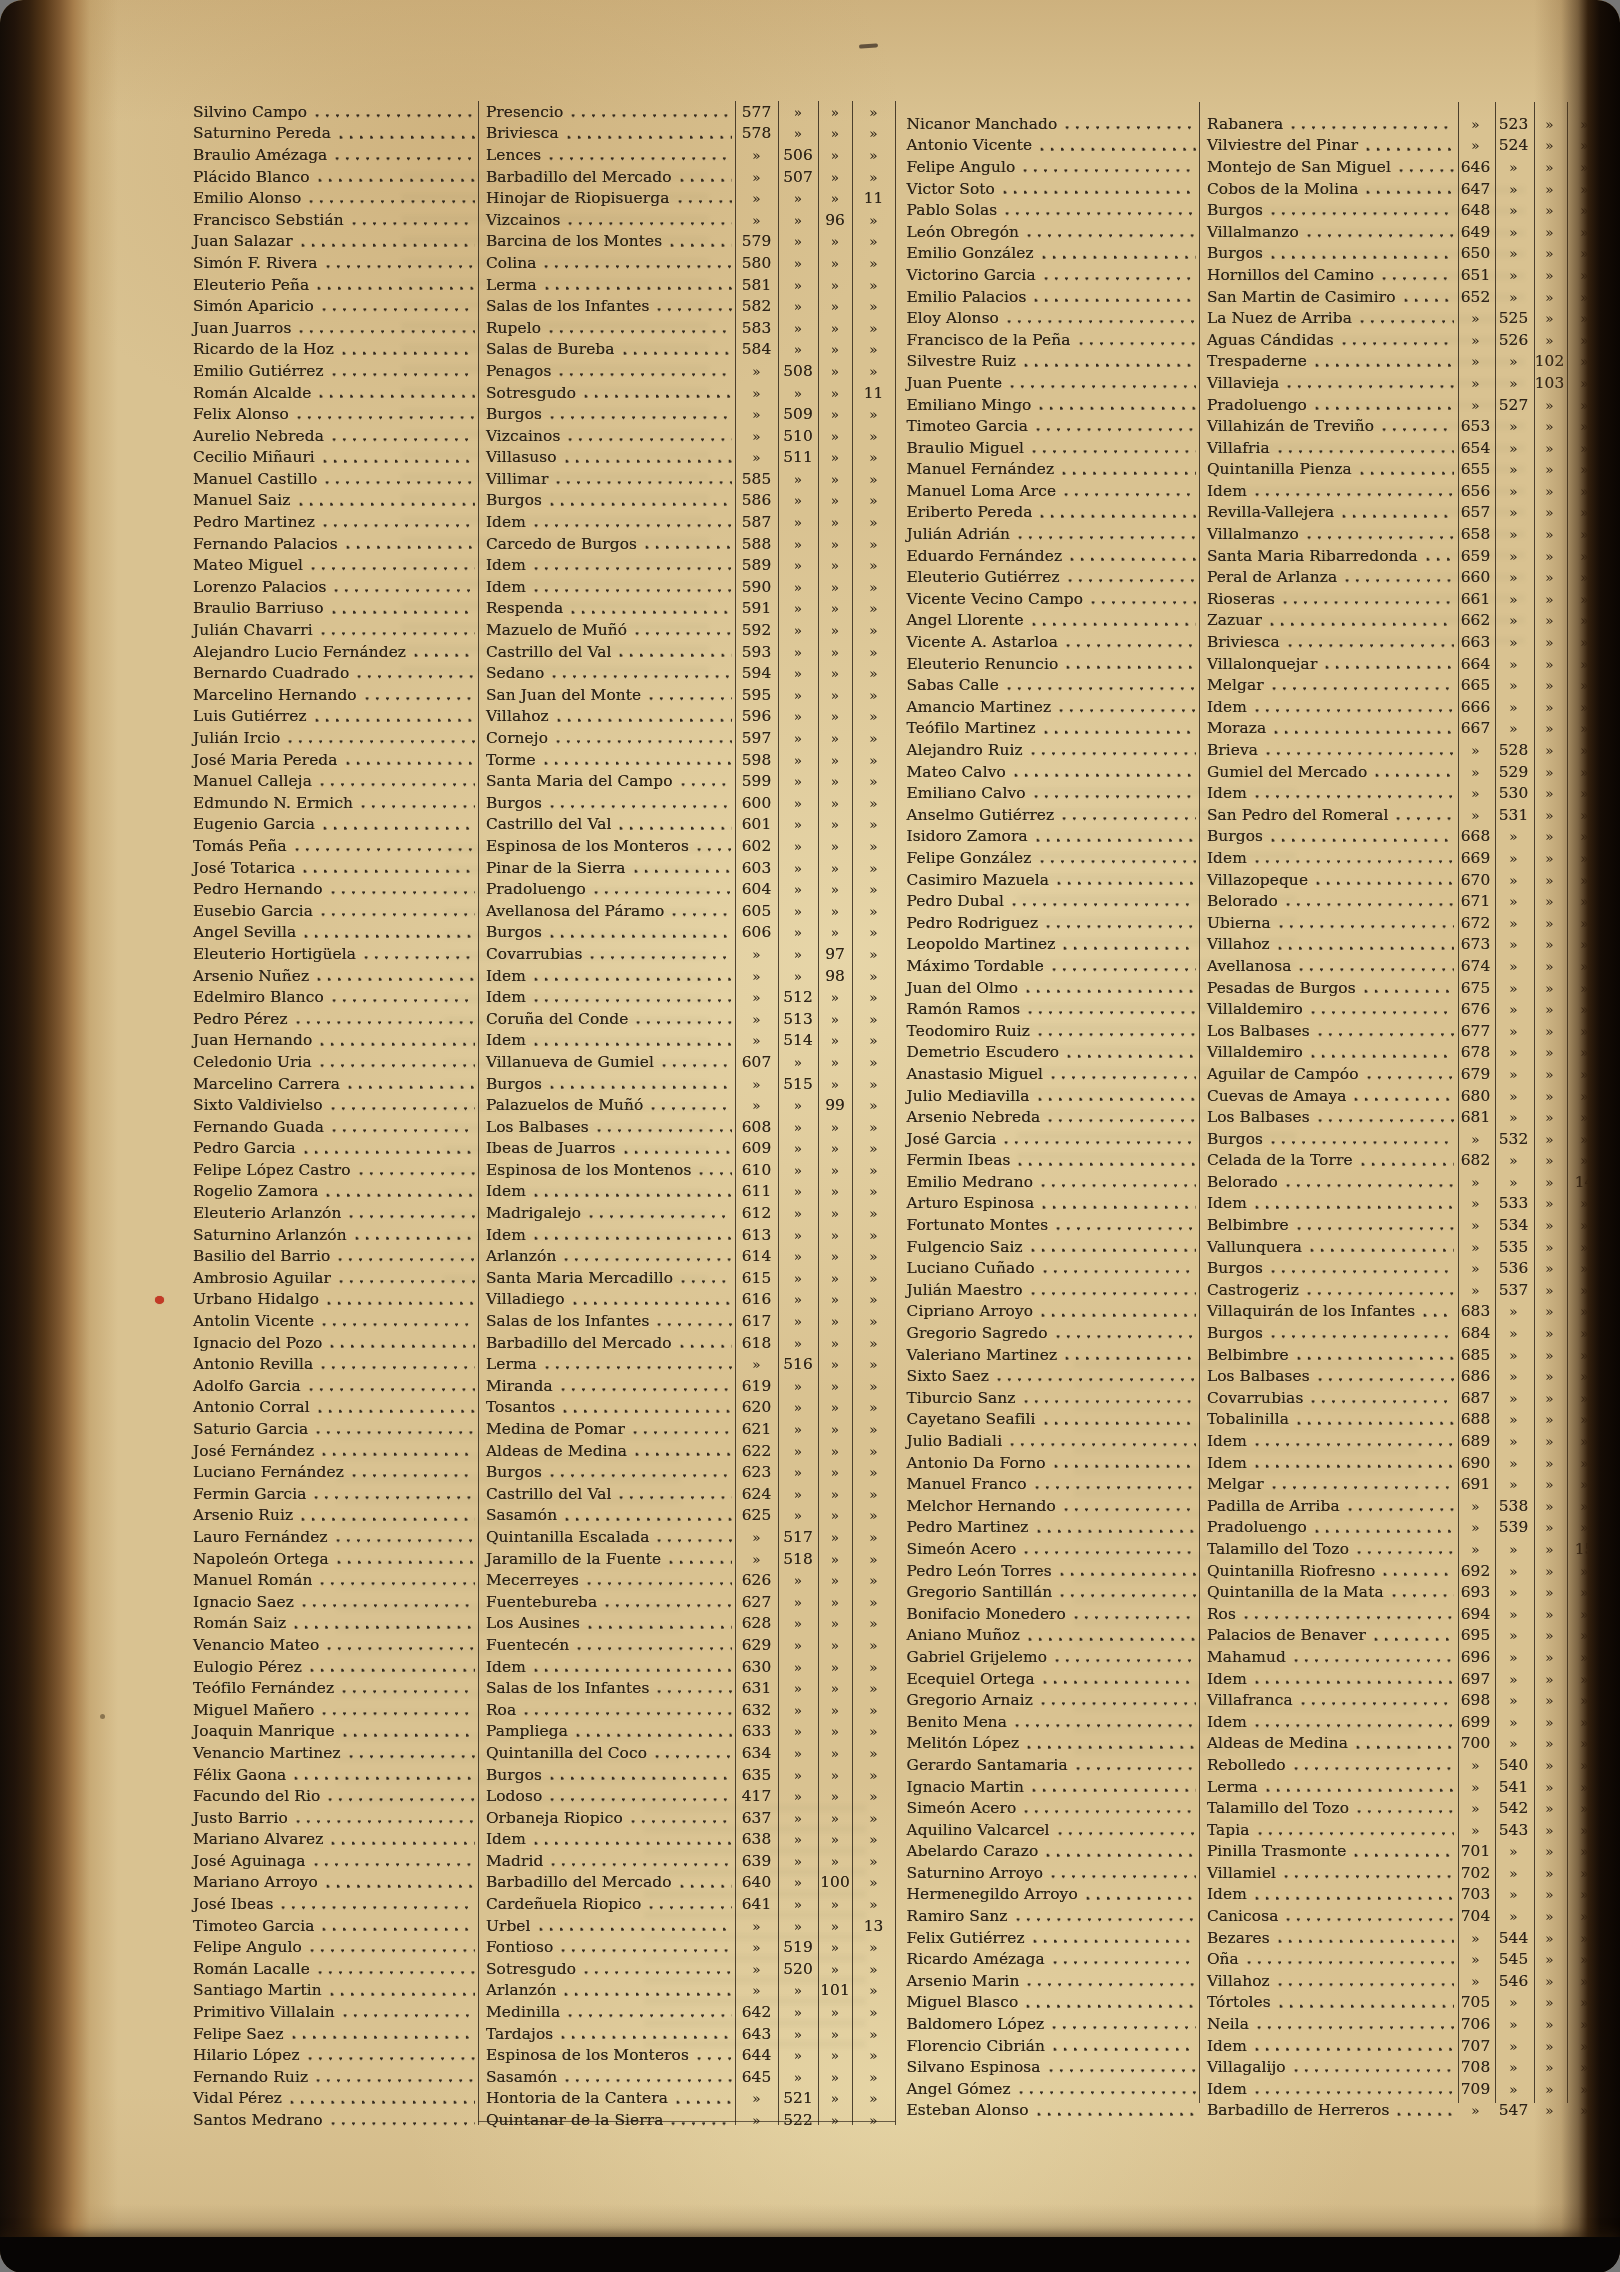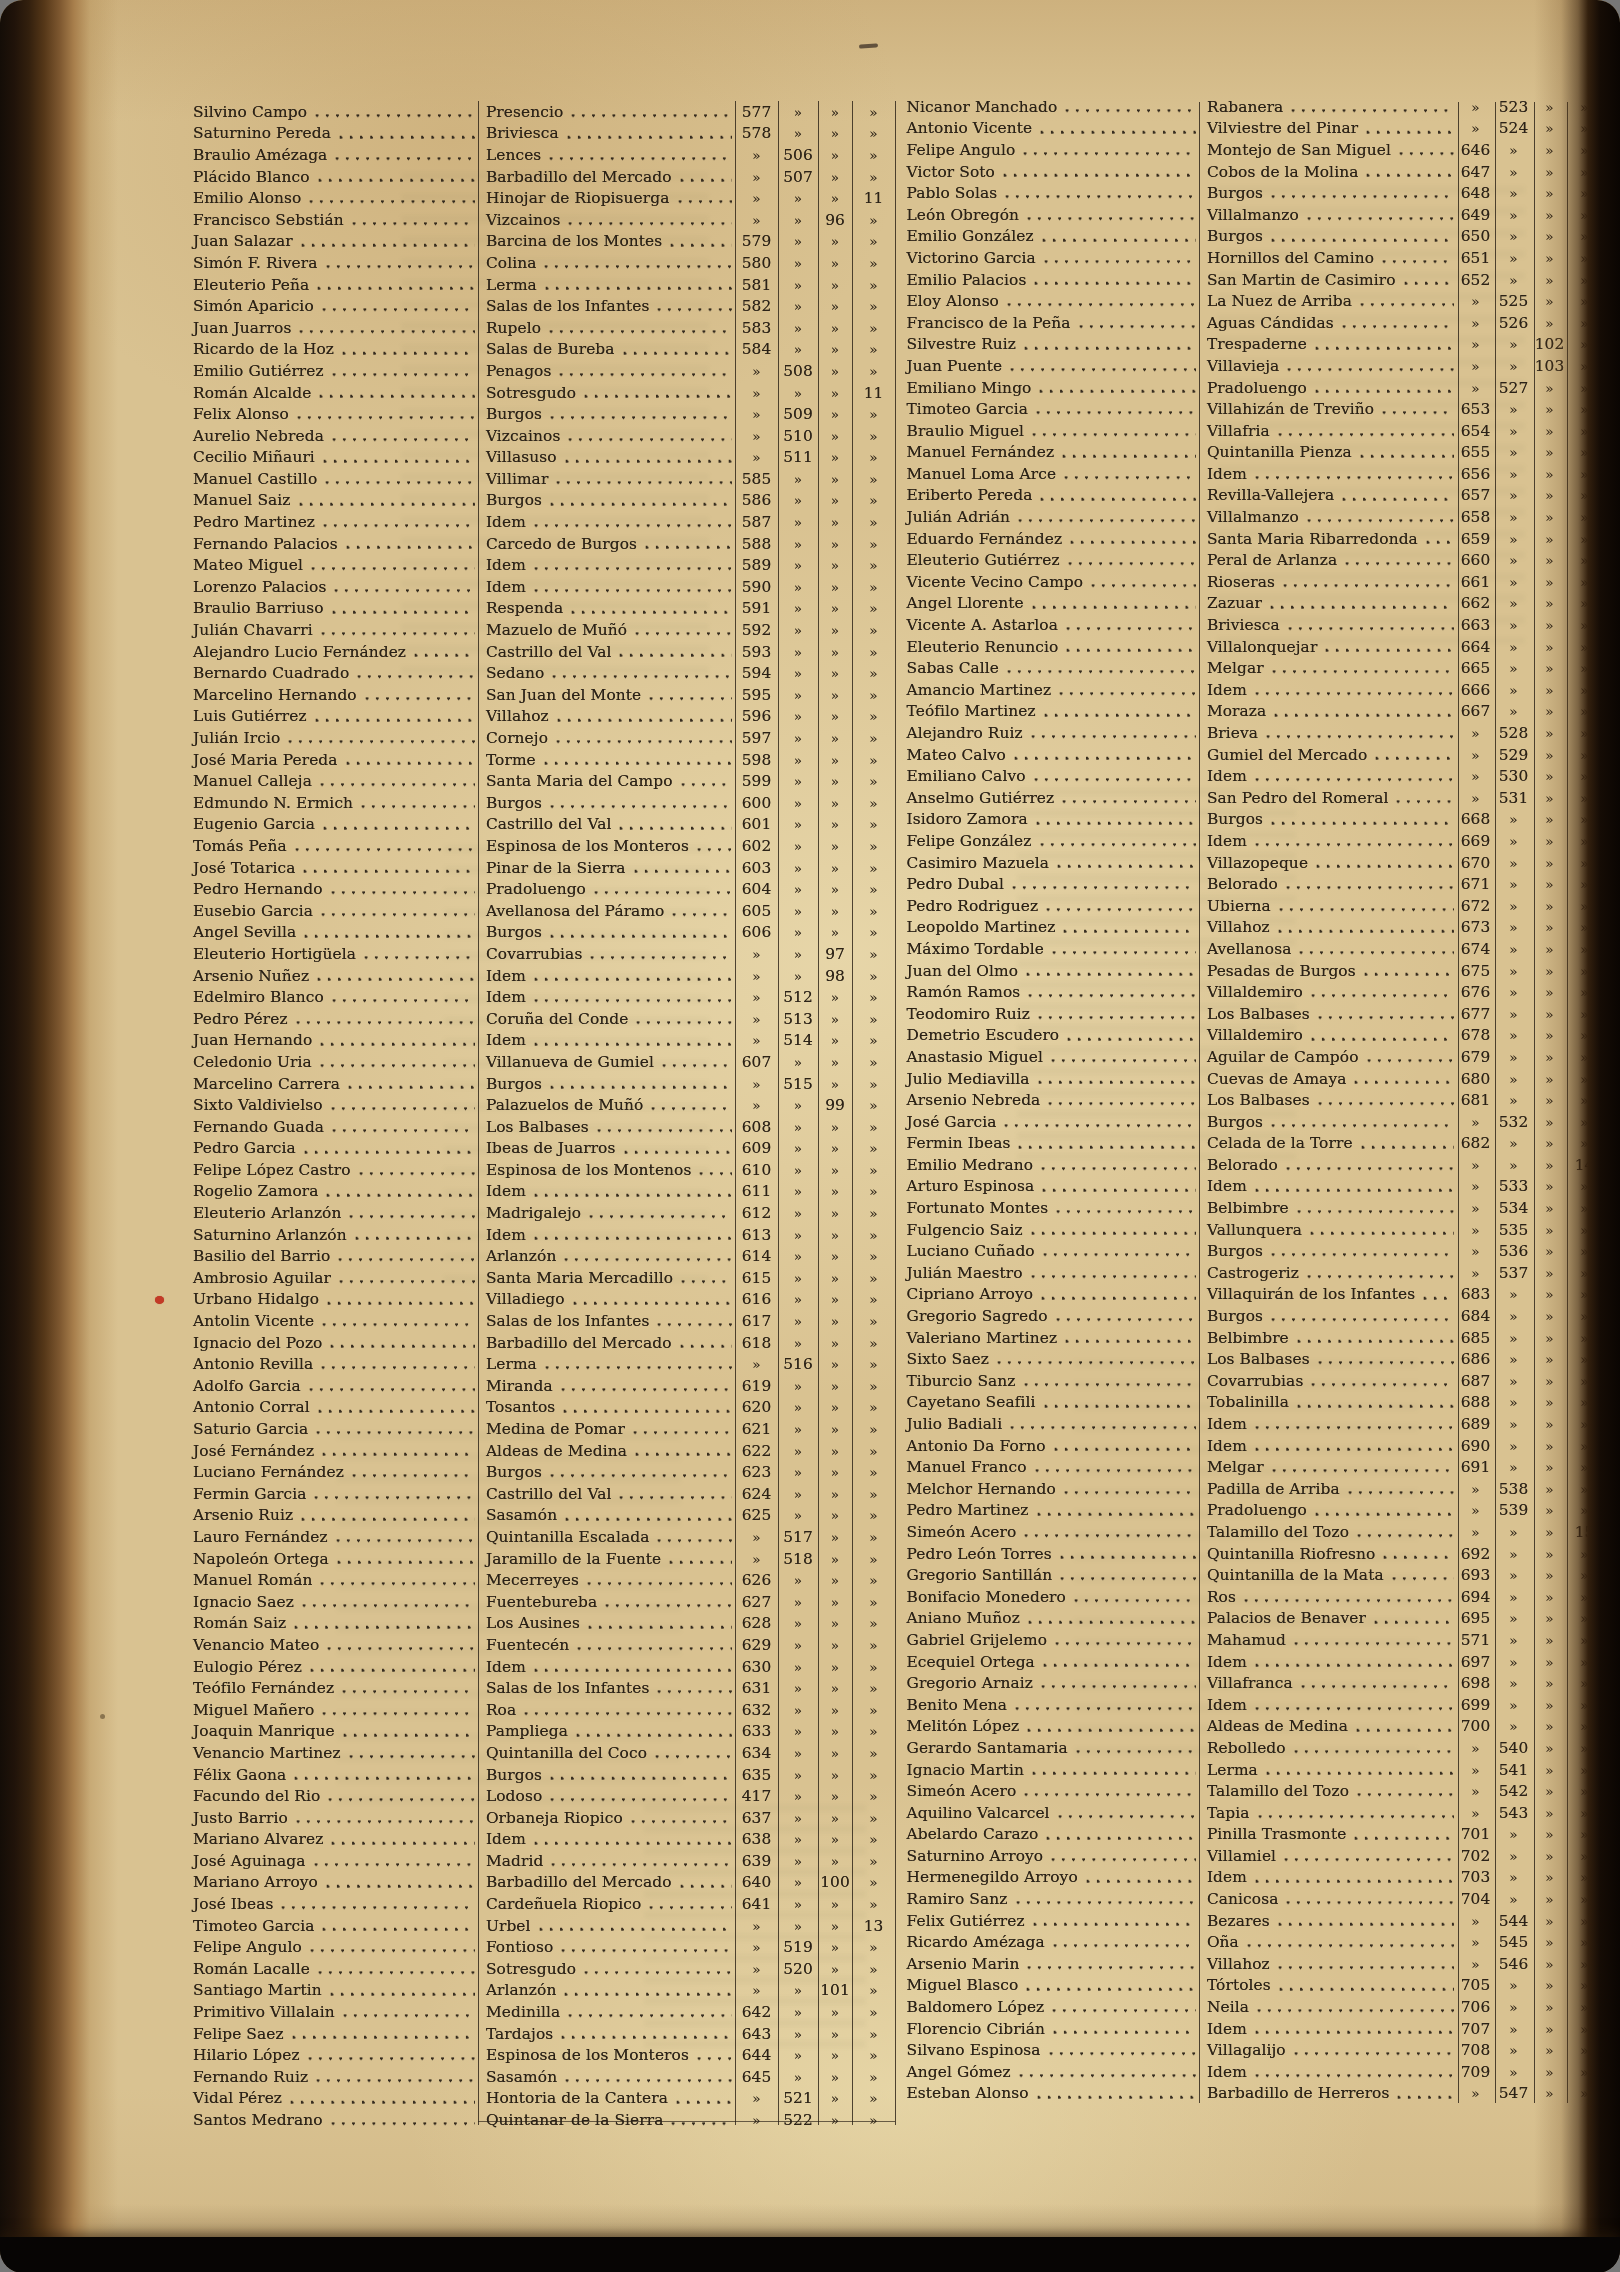--- a/index.html
+++ b/index.html
@@ -40,21 +40,21 @@
     background:linear-gradient(0deg, rgba(90,62,30,0.25), rgba(0,0,0,0));
   }
   
   .smudge{
     position:absolute;z-index:1;pointer-events:none;opacity:.55;filter:blur(2.1px);
     background:repeating-linear-gradient(180deg, rgba(122,122,80,0.10) 0 7.9px, rgba(0,0,0,0) 7.9px 21.5px);
   }
   
   .block{position:absolute;z-index:3;}
   .block-left{left:109px;top:101px;width:786px;}
-  .block-right{left:895px;top:96px;width:709px;}
+  .block-right{left:895px;top:113px;width:709px;}
   .row{display:flex;height:21.6px;align-items:center;position:relative;}
   .cell{box-sizing:border-box;white-space:nowrap;}
   .txt{font-size:15.4px;letter-spacing:0.1px;text-shadow:0 0 0.5px rgba(43,34,23,.65);}
   .nm,.pl{display:flex;align-items:center;overflow:hidden;}
   .leader{
     flex:1 1 auto;height:21.6px;margin-left:5px;margin-right:2.9px;
     background-image:radial-gradient(circle 1.4px at 5px 14.3px, rgba(40,31,21,.92) 97%, rgba(40,31,21,0) 100%);
     background-size:10.2px 21.6px;background-repeat:repeat-x;
   }
   .cnum{font-size:15.4px;text-align:center;text-shadow:0 0 0.5px rgba(43,34,23,.6);}
@@ -2432,21 +2432,21 @@
       </div>
       <div class="row">
         <div class="cell nm">
           <div class="txt">Gabriel Grijelemo</div>
           <div class="leader"></div>
         </div>
         <div class="cell pl">
           <div class="txt">Mahamud</div>
           <div class="leader"></div>
         </div>
-        <div class="cell cnum n1">571</div>
+        <div class="cell cnum n1">696</div>
         <div class="cell cnum n2"><span class="ditto">»</span></div>
         <div class="cell cnum n3"><span class="ditto">»</span></div>
         <div class="cell cnum n4"><span class="ditto">»</span></div>
       </div>
       <div class="row">
         <div class="cell nm">
           <div class="txt">Ecequiel Ortega</div>
           <div class="leader"></div>
         </div>
         <div class="cell pl">

